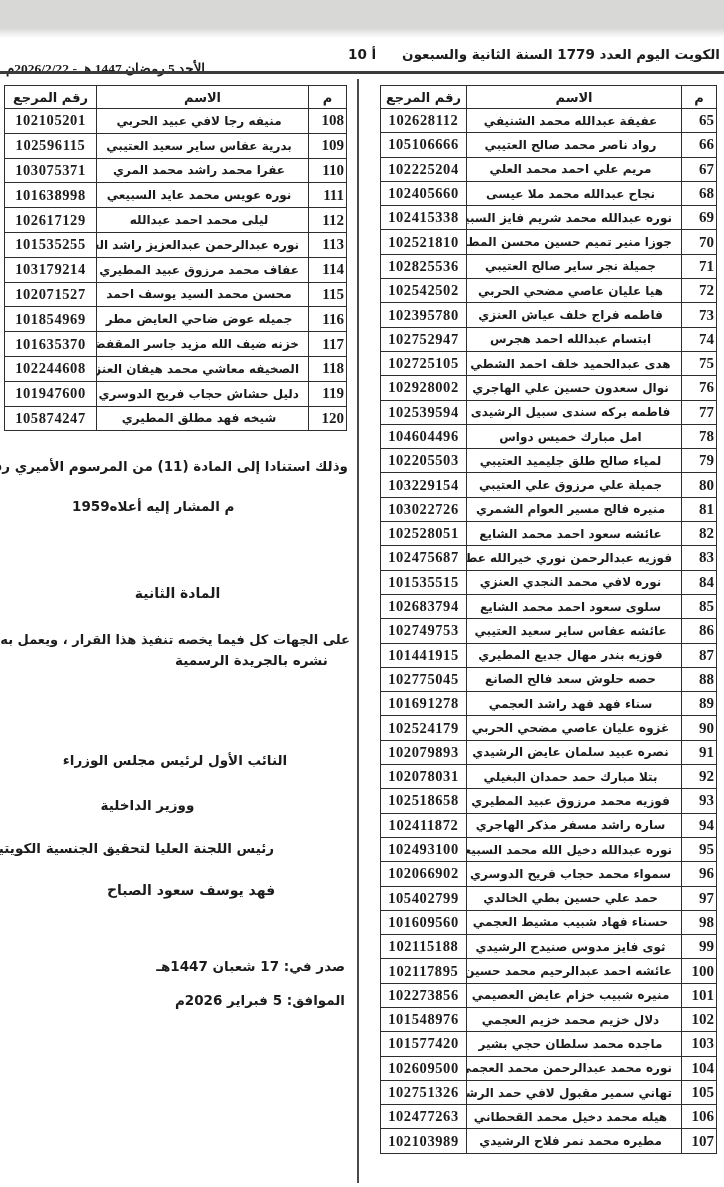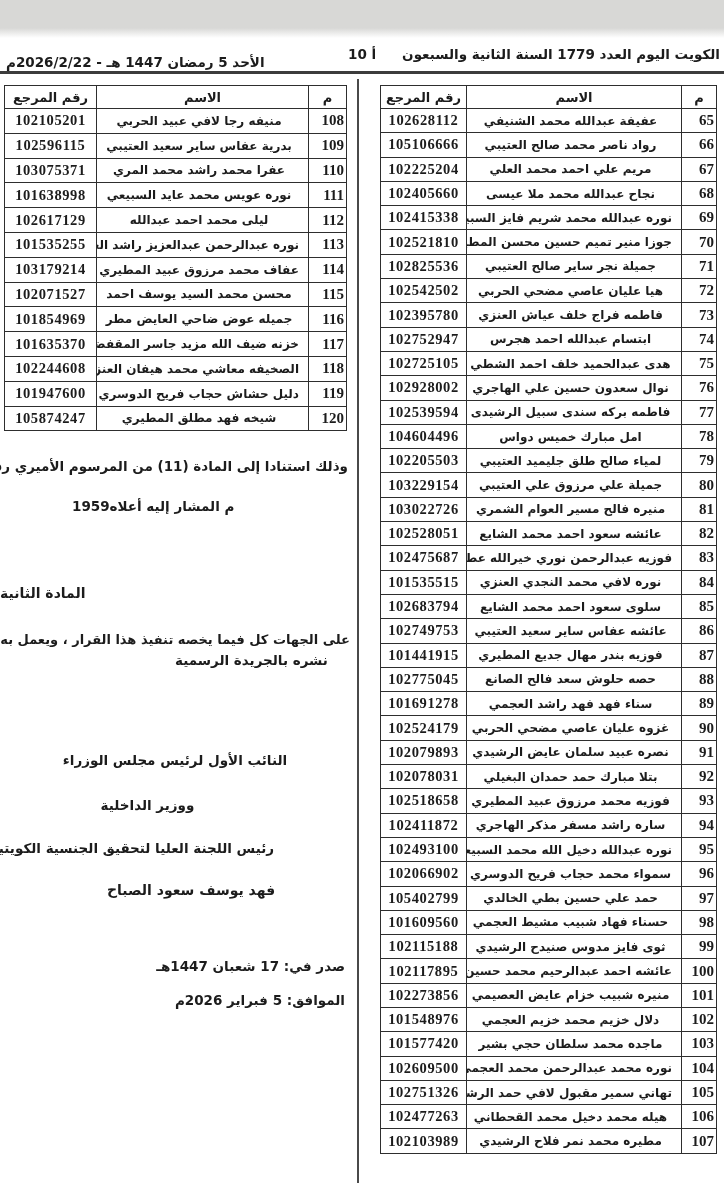--- a/index.html
+++ b/index.html
@@ -13,21 +13,21 @@
     direction:rtl;
   }
   .scan-shade{
     position:absolute;top:0;left:0;width:724px;height:38px;
     background:linear-gradient(to bottom,#d8d8d6 0,#d8d8d6 28px,#ffffff 38px);
   }
   
   .masthead{position:absolute;top:44px;left:0;width:724px;height:26px;font-weight:700;font-size:13.5px;}
   .mh-right{position:absolute;right:4px;top:2px;white-space:nowrap;}
   .mh-center{position:absolute;left:348px;top:2px;white-space:nowrap;}
-  .mh-left{position:absolute;left:6px;top:10px;white-space:nowrap;direction:rtl;}
+  .mh-left{position:absolute;left:6px;top:16px;white-space:nowrap;direction:rtl;font-family:Liberation Serif, serif;}
   .masthead-rule{position:absolute;top:71px;left:0;width:724px;height:2.5px;background:#3c3c3c;}
   .column-divider{position:absolute;top:79px;left:357px;width:2px;height:1104px;background:#4a4a4a;}
 
   
   table.names-table{
     position:absolute;
     border-collapse:collapse;
     table-layout:fixed;
     background:#fff;
   }
@@ -47,21 +47,21 @@
     font-family:"Liberation Serif","DejaVu Serif",serif;
     font-size:14.5px;letter-spacing:0.6px;
     text-align:center;padding:0 2px;
   }
 
   
   .legal{position:absolute;top:0;left:0;width:360px;height:1187px;font-weight:700;font-size:13.5px;}
   .legal .line{position:absolute;white-space:nowrap;}
   .t-line1{top:458px;right:12px;}
   .t-line2{top:498px;left:72px;direction:ltr;}
-  .t-article{top:585px;left:0;width:355px;text-align:left;font-size:14px;}
+  .t-article{top:585px;left:0;width:355px;text-align:center;font-size:14px;}
   .t-line3{top:632px;right:10px;font-size:13px;}
   .t-line4{top:652px;left:175px;}
   .t-sig1{top:752px;left:0;width:350px;text-align:center;}
   .t-sig2{top:797px;left:0;width:295px;text-align:center;}
   .t-sig3{top:840px;left:0;width:274px;text-align:center;}
   .t-sig4{top:882px;left:0;width:310px;text-align:center;font-size:14px;margin-left:36px;}
   .t-date1{top:958px;right:15px;}
   .t-date2{top:992px;right:15px;}
 </style>
 </head>

